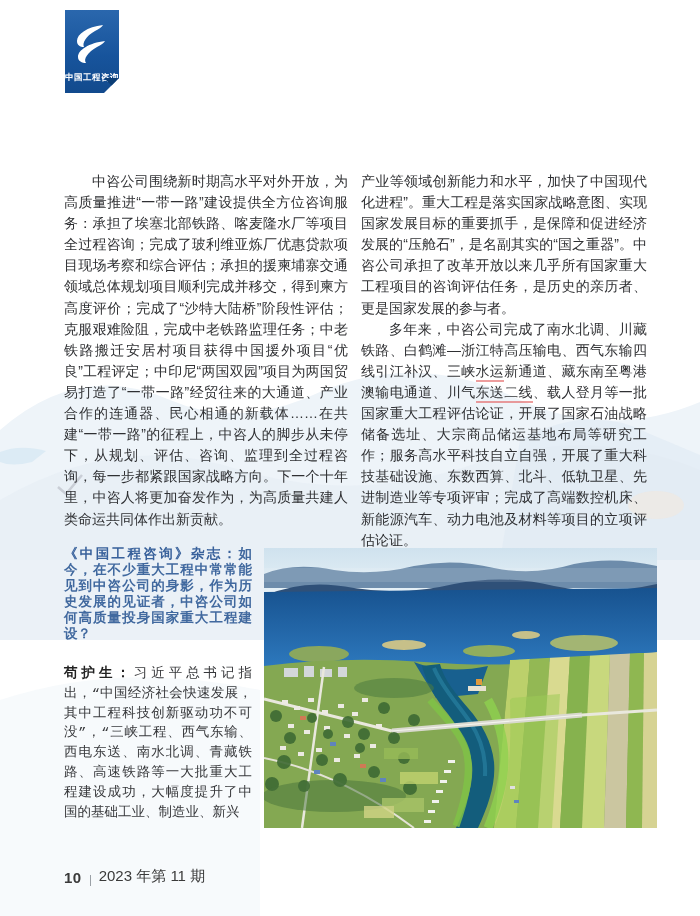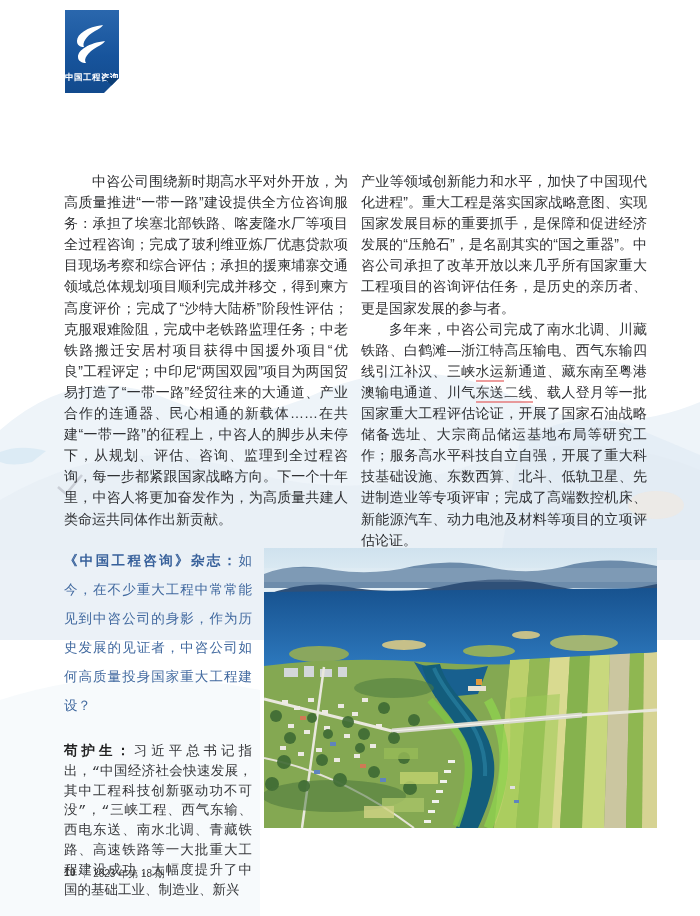--- a/index.html
+++ b/index.html
@@ -26,34 +26,34 @@
        text-align:justify;text-justify:inter-ideograph;}
   .col p{margin:0;}
   .col-left{left:62px;top:171px;width:284px;}
   .col-right{left:359px;top:171px;width:286px;}
   .indent{text-indent:2em;}
   .mark-underline{border-bottom:2px solid rgba(228,105,105,.65);padding-bottom:1px;}
 
   
   .qa{position:absolute;left:62px;top:546px;width:188px;text-align:justify;}
   .qa p{margin:0;}
-  .q-text{color:#41699f;font-size:13.5px;line-height:29px;}
+  .q-text{color:#41699f;font-size:13.5px;line-height:16px;font-weight:bold;}
   .q-text b{color:#38619b;}
   .a-text{margin-top:22px !important;color:#37383b;font-size:13.5px;line-height:19.8px;font-family:Liberation Mono, monospace;}
   .a-text b{color:#222;}
 
   
   .photo{position:absolute;left:262px;top:548px;width:393px;height:280px;margin:0;}
   .photo svg{display:block;}
   .photo-caption{position:absolute;left:262px;top:834px;width:393px;text-align:center;
       font-size:10.5px;color:#4a4a4a;letter-spacing:1px;}
 
   
-  .footer{position:absolute;left:62px;top:867px;font-size:10px;color:#3a3a3a;
-      display:flex;align-items:flex-start;}
+  .footer{position:absolute;left:62px;top:867px;font-size:15px;color:#3a3a3a;
+      display:flex;align-items:flex-end;}
   .footer .pagenum{font-weight:bold;letter-spacing:.5px;}
   .footer .sep{display:inline-block;width:1px;height:11px;background:#9aa0a6;margin:0 8px;}
 </style>
 </head>
 <body>
 
 <div class="page">
 
   <svg class="watermark" width="700" height="916" aria-hidden="true">
     <path d="M0,430 Q80,360 170,400 Q240,430 320,392 Q420,350 520,400 Q610,440 700,402 L700,560 L0,560 Z" fill="#eef4f9"></path>
@@ -226,17 +226,17 @@
           <rect x="160" y="272" width="7" height="3"></rect>
         </g>
         <rect x="246" y="238" width="5" height="3" fill="#e0e0e0"></rect>
         <rect x="250" y="252" width="5" height="3" fill="#5f84bd"></rect>
       </svg>
     </figure>
 
     <div class="footer">
       <span class="pagenum">10</span>
       <span class="sep"></span>
-      <span>2023 年第 18 期</span>
+      <span>2023 年第 11 期</span>
     </div>
 
   </div>
 </div>
 
 </body></html>

